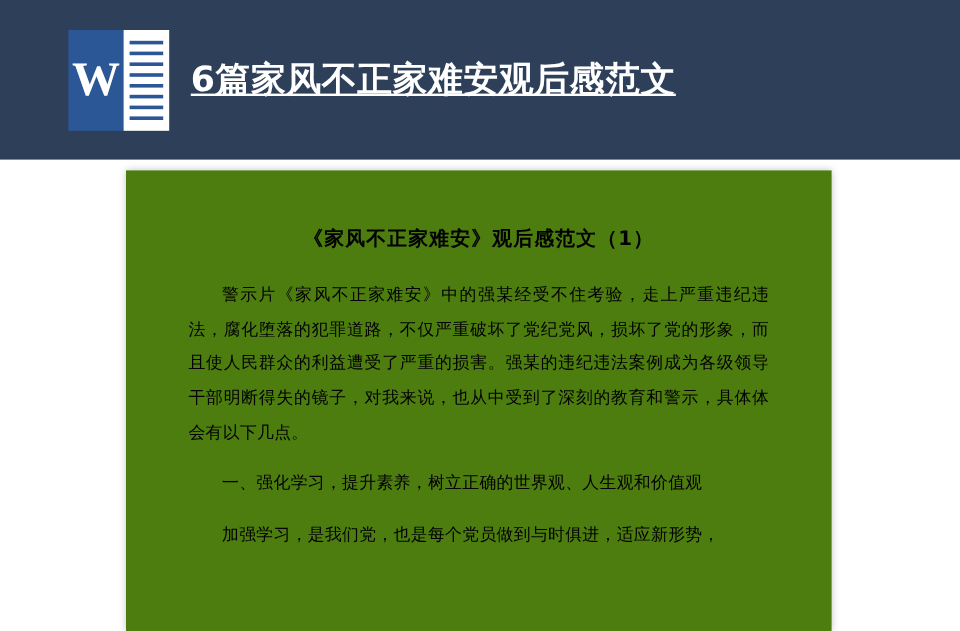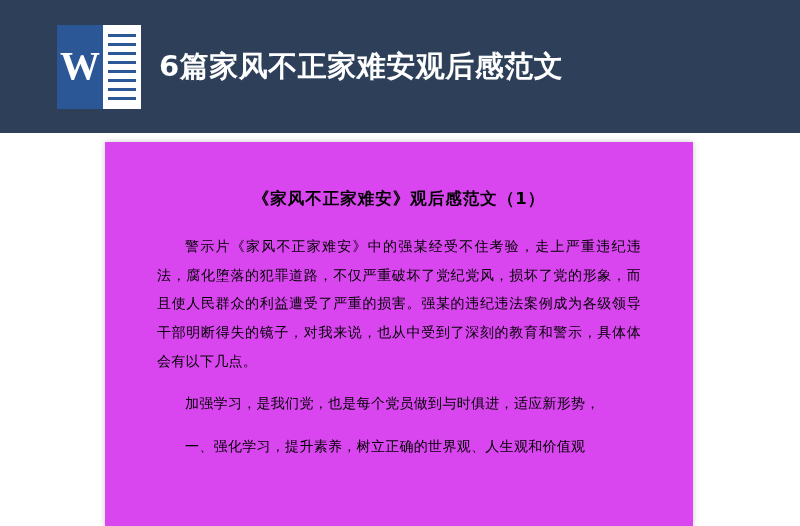--- a/index.html
+++ b/index.html
@@ -78,32 +78,33 @@
   .header-title {
     flex: 1 1 auto;
     color: #ffffff;
     font-size: 29px;
     font-weight: bold;
     line-height: 1.45;
     letter-spacing: 0.5px;
     font-family: "DejaVu Sans", sans-serif;
     padding-right: 27px;
     white-space: nowrap;
+    text-decoration: underline;
   }
   .header-title .line {
     display: block;
   }
   
   .doc-sheet {
     position: absolute;
     left: 105px;
     top: 142px;
     width: 588px;
     height: 384px;
-    background: #d946ef;
+    background: #4d7c0f;
     box-shadow: 0 0 6px rgba(0,0,0,0.22);
     box-sizing: border-box;
     padding: 36px 52px 0 52px;
     overflow: hidden;
   }
   .doc-title {
     text-align: center;
     font-size: 16.5px;
     font-weight: bold;
     color: #000000;
@@ -144,17 +145,17 @@
       </div>
     </div>
     <div class="header-title">
       <span class="line">6篇家风不正家难安观后感范文</span>
     </div>
   </div>
 
   <div class="doc-sheet">
     <div class="doc-title">《家风不正家难安》观后感范文（1）</div>
     <p class="doc-para">警示片《家风不正家难安》中的强某经受不住考验，走上严重违纪违法，腐化堕落的犯罪道路，不仅严重破坏了党纪党风，损坏了党的形象，而且使人民群众的利益遭受了严重的损害。强某的违纪违法案例成为各级领导干部明断得失的镜子，对我来说，也从中受到了深刻的教育和警示，具体体会有以下几点。</p>
+    <p class="doc-para">一、强化学习，提升素养，树立正确的世界观、人生观和价值观</p>
     <p class="doc-para">加强学习，是我们党，也是每个党员做到与时俱进，适应新形势，</p>
-    <p class="doc-para">一、强化学习，提升素养，树立正确的世界观、人生观和价值观</p>
   </div>
 
 </div>
 
 </body></html>

